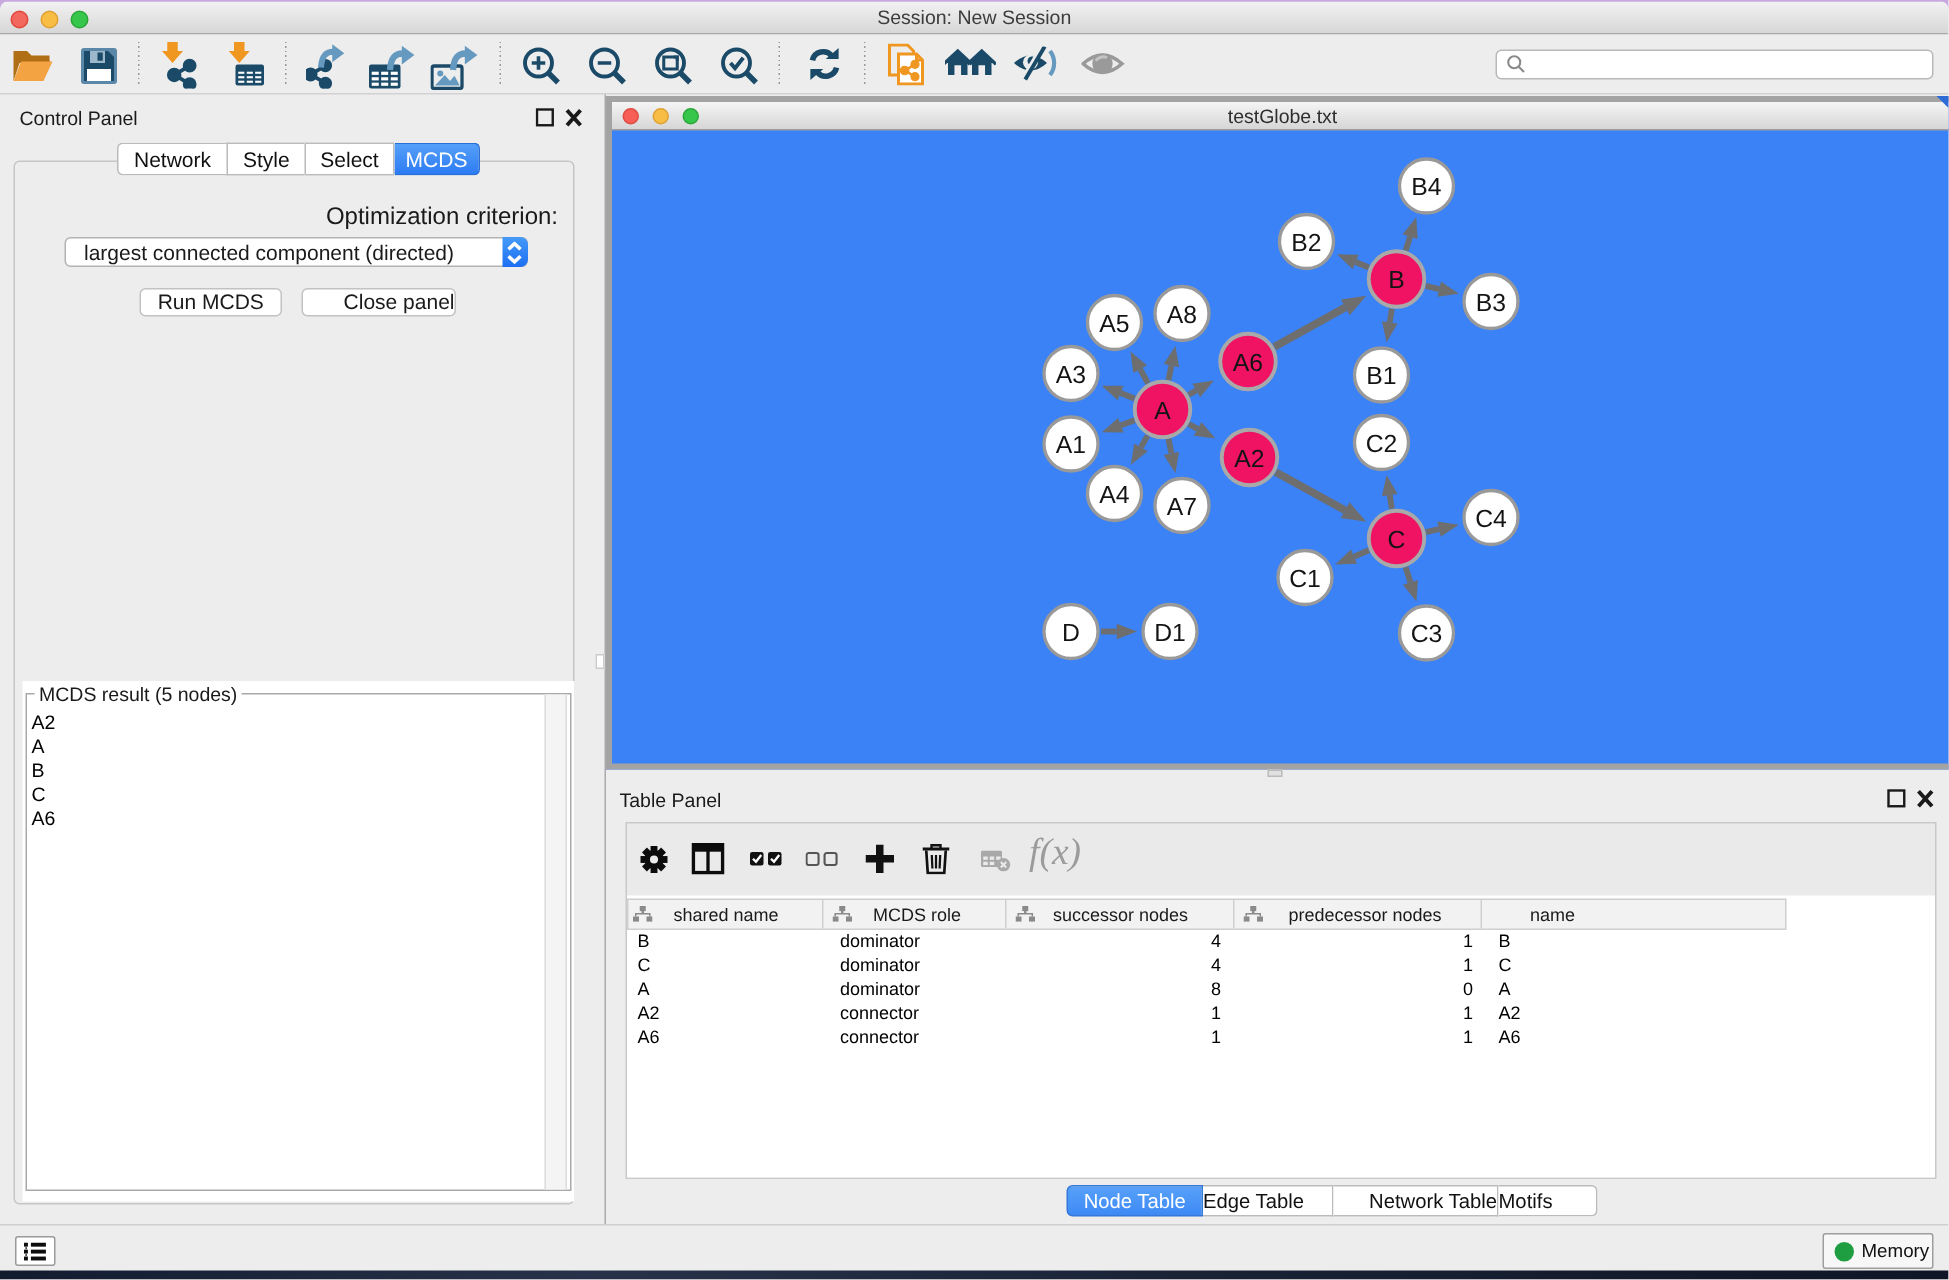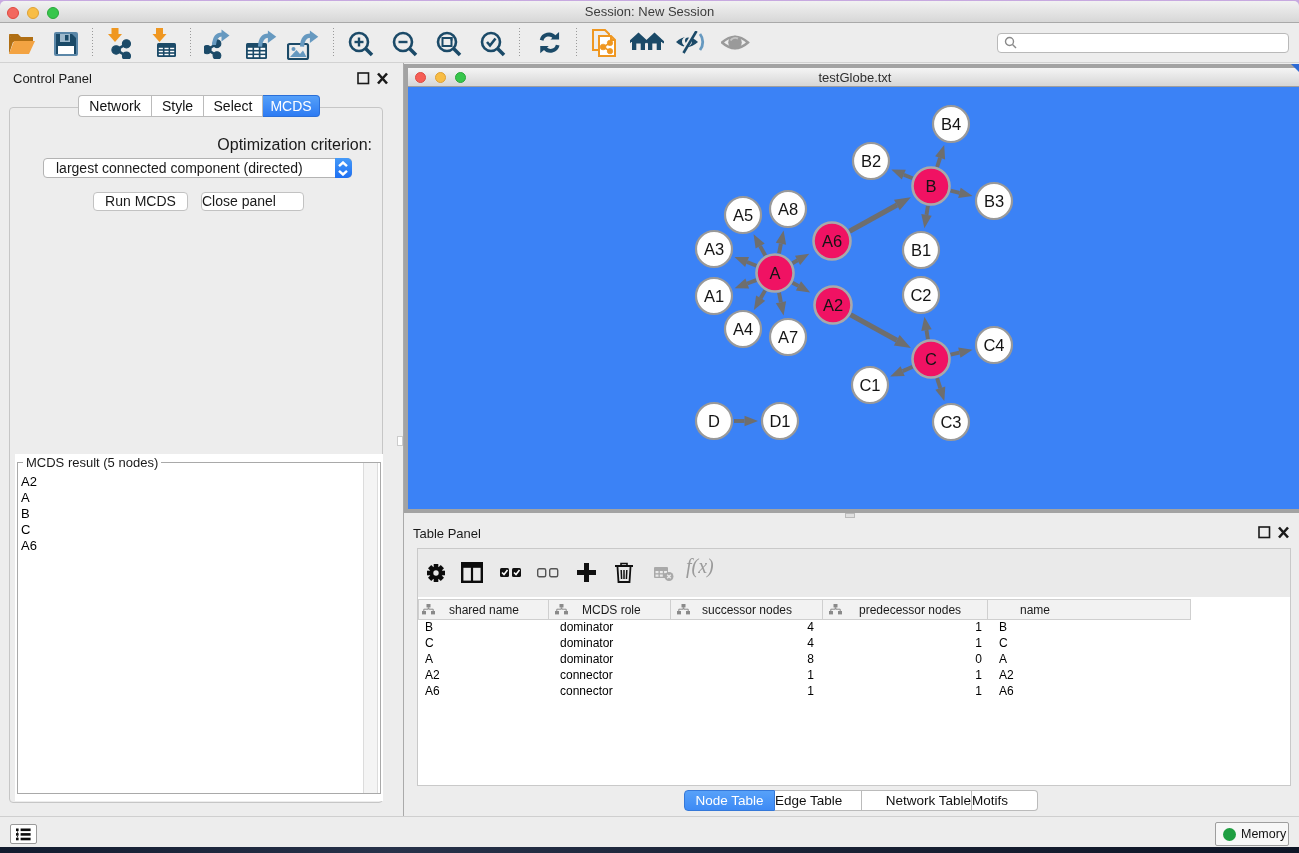--- a/index.html
+++ b/index.html
@@ -199,21 +199,21 @@
   <div style="position:absolute;left:12px;top:1px;font-size:14px;color:#1a1a1a">largest connected component (directed)</div>
   <div style="position:absolute;right:-1px;top:-1px;width:17px;height:20px;background:linear-gradient(#459af8,#1d6ff2);border-radius:0 5px 5px 0">
     <svg width="12" height="15" viewBox="0 0 12 15" style="position:absolute;left:2px;top:2.5px">
         <path d="M2 5.2 L6 1.5 L10 5.2" stroke="#fff" stroke-width="2.4" fill="none"></path>
         <path d="M2 9.8 L6 13.5 L10 9.8" stroke="#fff" stroke-width="2.4" fill="none"></path>
       </svg>
   </div>
 </div>
 
 <div class="abs" style="left:93px;top:192px;width:95px;height:19px;background:#fff;border:1px solid #c2c2c2;border-radius:4px;text-align:center;font-size:14px;line-height:17px;color:#1a1a1a">Run MCDS</div>
-<div class="abs" style="left:201px;top:192px;width:103px;height:19px;background:#fff;border:1px solid #c2c2c2;border-radius:4px;text-align:left;font-size:14px;line-height:17px;color:#1a1a1a">Close panel</div>
+<div class="abs" style="left:201px;top:192px;width:103px;height:19px;background:#fff;border:1px solid #c2c2c2;border-radius:4px;text-align:right;font-size:14px;line-height:17px;color:#1a1a1a">Close panel</div>
 
 <div class="abs" style="left:15px;top:454px;width:368px;height:347px;background:#fff"></div>
 <div class="abs" style="left:17px;top:462px;width:364px;height:332px;border:1px solid #a9a9a9"></div>
 <div class="abs" style="left:23px;top:455px;background:#fff;padding:0 3px;font-size:13px;color:#1a1a1a">MCDS result (5 nodes)</div>
 <div class="abs" style="left:21px;top:474px;font-size:13px;color:#000;line-height:16px">A2<br>A<br>B<br>C<br>A6</div>
 <div class="abs" style="left:363px;top:463px;width:15px;height:330px;background:#f4f4f4;border-left:1px solid #dcdcdc;border-right:1px solid #dcdcdc"></div>
 
 <div class="abs" style="left:403px;top:63px;width:1px;height:754px;background:#aaa"></div>
 <div class="abs" style="left:397px;top:436px;width:6px;height:10px;background:#fff;border:1px solid #ccc"></div>
 
@@ -379,21 +379,21 @@
       <rect x="0" y="0" width="14" height="11" rx="1"></rect>
       <rect x="1.5" y="4" width="3" height="2.2" fill="#eaeaea"></rect>
       <rect x="5.8" y="4" width="3" height="2.2" fill="#eaeaea"></rect>
       <rect x="10.1" y="4" width="3" height="2.2" fill="#eaeaea"></rect>
       <rect x="1.5" y="7.5" width="3" height="2.2" fill="#eaeaea"></rect>
       <rect x="5.8" y="7.5" width="3" height="2.2" fill="#eaeaea"></rect>
       <circle cx="15" cy="9.5" r="4.5"></circle>
       <path d="M13.2 7.7 L16.8 11.3 M16.8 7.7 L13.2 11.3" stroke="#eaeaea" stroke-width="1.4"></path>
     </g>
   </svg>
-<div style="position:absolute;left:686px;top:555px;font-family:'Liberation Serif',serif;font-style:italic;font-size:20px;color:#9b9b9b"><i>f(x)</i></div>
+<div style="position:absolute;left:686px;top:555px;font-family:'Liberation Serif',serif;font-style:italic;font-size:25px;color:#9b9b9b"><i>f(x)</i></div>
 
 <div class="abs" style="left:418px;top:597px;width:872px;height:188px;background:#fff"></div>
 <div class="abs" style="left:418px;top:599px;width:773px;height:21px;background:#f2f2f2;border:1px solid #cfcfcf;font-size:12px;color:#1a1a1a">
   <div style="position:absolute;left:129px;top:0;width:1px;height:19px;background:#cfcfcf"></div>
   <div style="position:absolute;left:251px;top:0;width:1px;height:19px;background:#cfcfcf"></div>
   <div style="position:absolute;left:403px;top:0;width:1px;height:19px;background:#cfcfcf"></div>
   <div style="position:absolute;left:568px;top:0;width:1px;height:19px;background:#cfcfcf"></div>
   <div style="position:absolute;left:30px;top:3px">shared name</div>
   <div style="position:absolute;left:163px;top:3px">MCDS role</div>
   <div style="position:absolute;left:283px;top:3px">successor nodes</div>
@@ -463,21 +463,21 @@
     </div>
   <div style="position:relative;height:16px">
       <span style="position:absolute;left:7px">A6</span>
       <span style="position:absolute;left:142px">connector</span>
       <span style="position:absolute;left:316px;width:80px;text-align:right">1</span>
       <span style="position:absolute;left:484px;width:80px;text-align:right">1</span>
       <span style="position:absolute;left:581px">A6</span>
     </div>
 </div>
 
-<div class="abs" style="left:684px;top:790px;height:21px;display:flex;font-size:13.5px;">
+<div class="abs" style="left:711px;top:790px;height:21px;display:flex;font-size:13.5px;">
   <div style="width:91px;background:linear-gradient(#57a1f9,#3d8af5);border:1px solid #3578d8;border-radius:4px 0 0 4px;text-align:center;line-height:19px;color:#fff">Node Table</div>
   <div style="width:87px;background:#fff;border:1px solid #bbb;border-left:none;text-align:left;line-height:19px;color:#111">Edge Table</div>
   <div style="width:110px;background:#fff;border:1px solid #bbb;border-left:none;text-align:right;line-height:19px;color:#111">Network Table</div>
   <div style="width:66px;background:#fff;border:1px solid #bbb;border-left:none;border-radius:0 4px 4px 0;text-align:left;line-height:19px;color:#111">Motifs</div>
 </div>
 
 <div class="abs" style="left:0;top:816px;width:1299px;height:31px;background:#ededed;border-top:1px solid #cfcfcf"></div>
 <div class="abs" style="left:10px;top:824px;width:27px;height:20px;background:#fff;border:1px solid #9a9a9a;border-radius:2px">
   <svg width="15" height="13" viewBox="0 0 15 13" style="position:absolute;left:5px;top:3px">
       <g fill="#0c0c0c">

